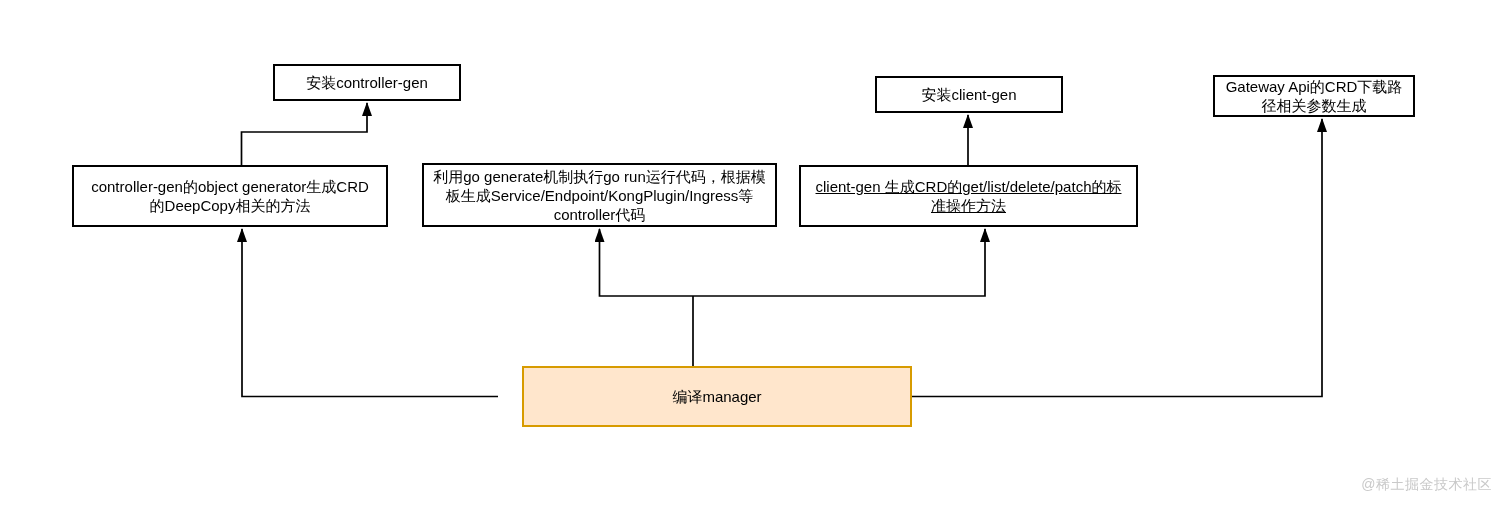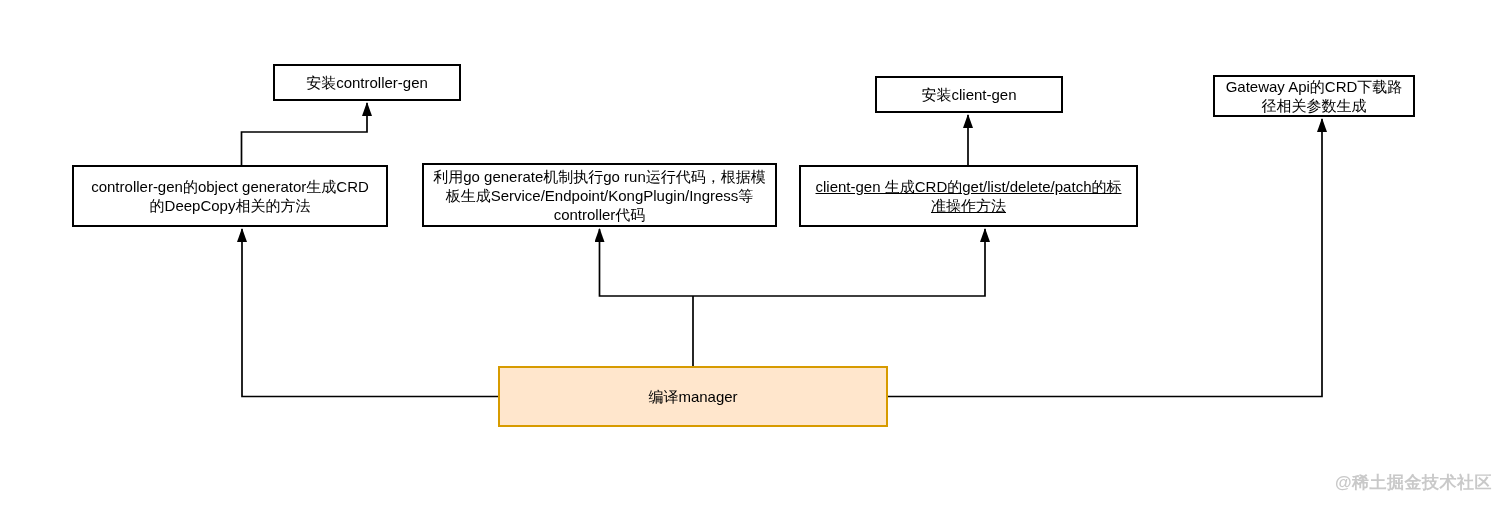--- a/index.html
+++ b/index.html
@@ -39,25 +39,24 @@
     padding: 2px 10px;
   }
   .node--accent {
     background: var(--manager-fill, #ffe6cc);
     border-color: var(--manager-border, #d79b00);
   }
   .watermark {
     position: absolute;
     right: 20px;
     bottom: 13px;
-    font-size: 17px;
+    font-size: 14px;
     letter-spacing: 0.5px;
     color: var(--watermark, #c9c9c9);
     user-select: none;
-    font-weight: bold;
   }
 </style>
 </head>
 <body>
 
 <div class="canvas">
 
   <svg class="edges" width="1512" height="507" viewBox="0 0 1512 507" xmlns="http://www.w3.org/2000/svg">
     <defs>
       <marker id="arrowhead" viewBox="0 0 14 10" refX="13" refY="5" markerWidth="14" markerHeight="10" markerUnits="userSpaceOnUse" orient="auto-start-reverse">
@@ -90,19 +89,19 @@
   </div>
 
   <div class="node" style="left:799px; top:165px; width:339px; height:62px;text-decoration:underline;">
     <span>client-gen 生成CRD的get/list/delete/patch的标准操作方法</span>
   </div>
 
   <div class="node" style="left:1213px; top:75px; width:202px; height:42px; padding:2px 4px;">
     <span>Gateway Api的CRD下载路径相关参数生成</span>
   </div>
 
-  <div class="node node--accent" style="left:498px; top:366px; width:390px; height:61px;">
+  <div class="node node--accent" style="left:522px; top:366px; width:390px; height:61px;">
     <span>编译manager</span>
   </div>
 
   <div class="watermark">@稀土掘金技术社区</div>
 
 </div>
 
 </body></html>

